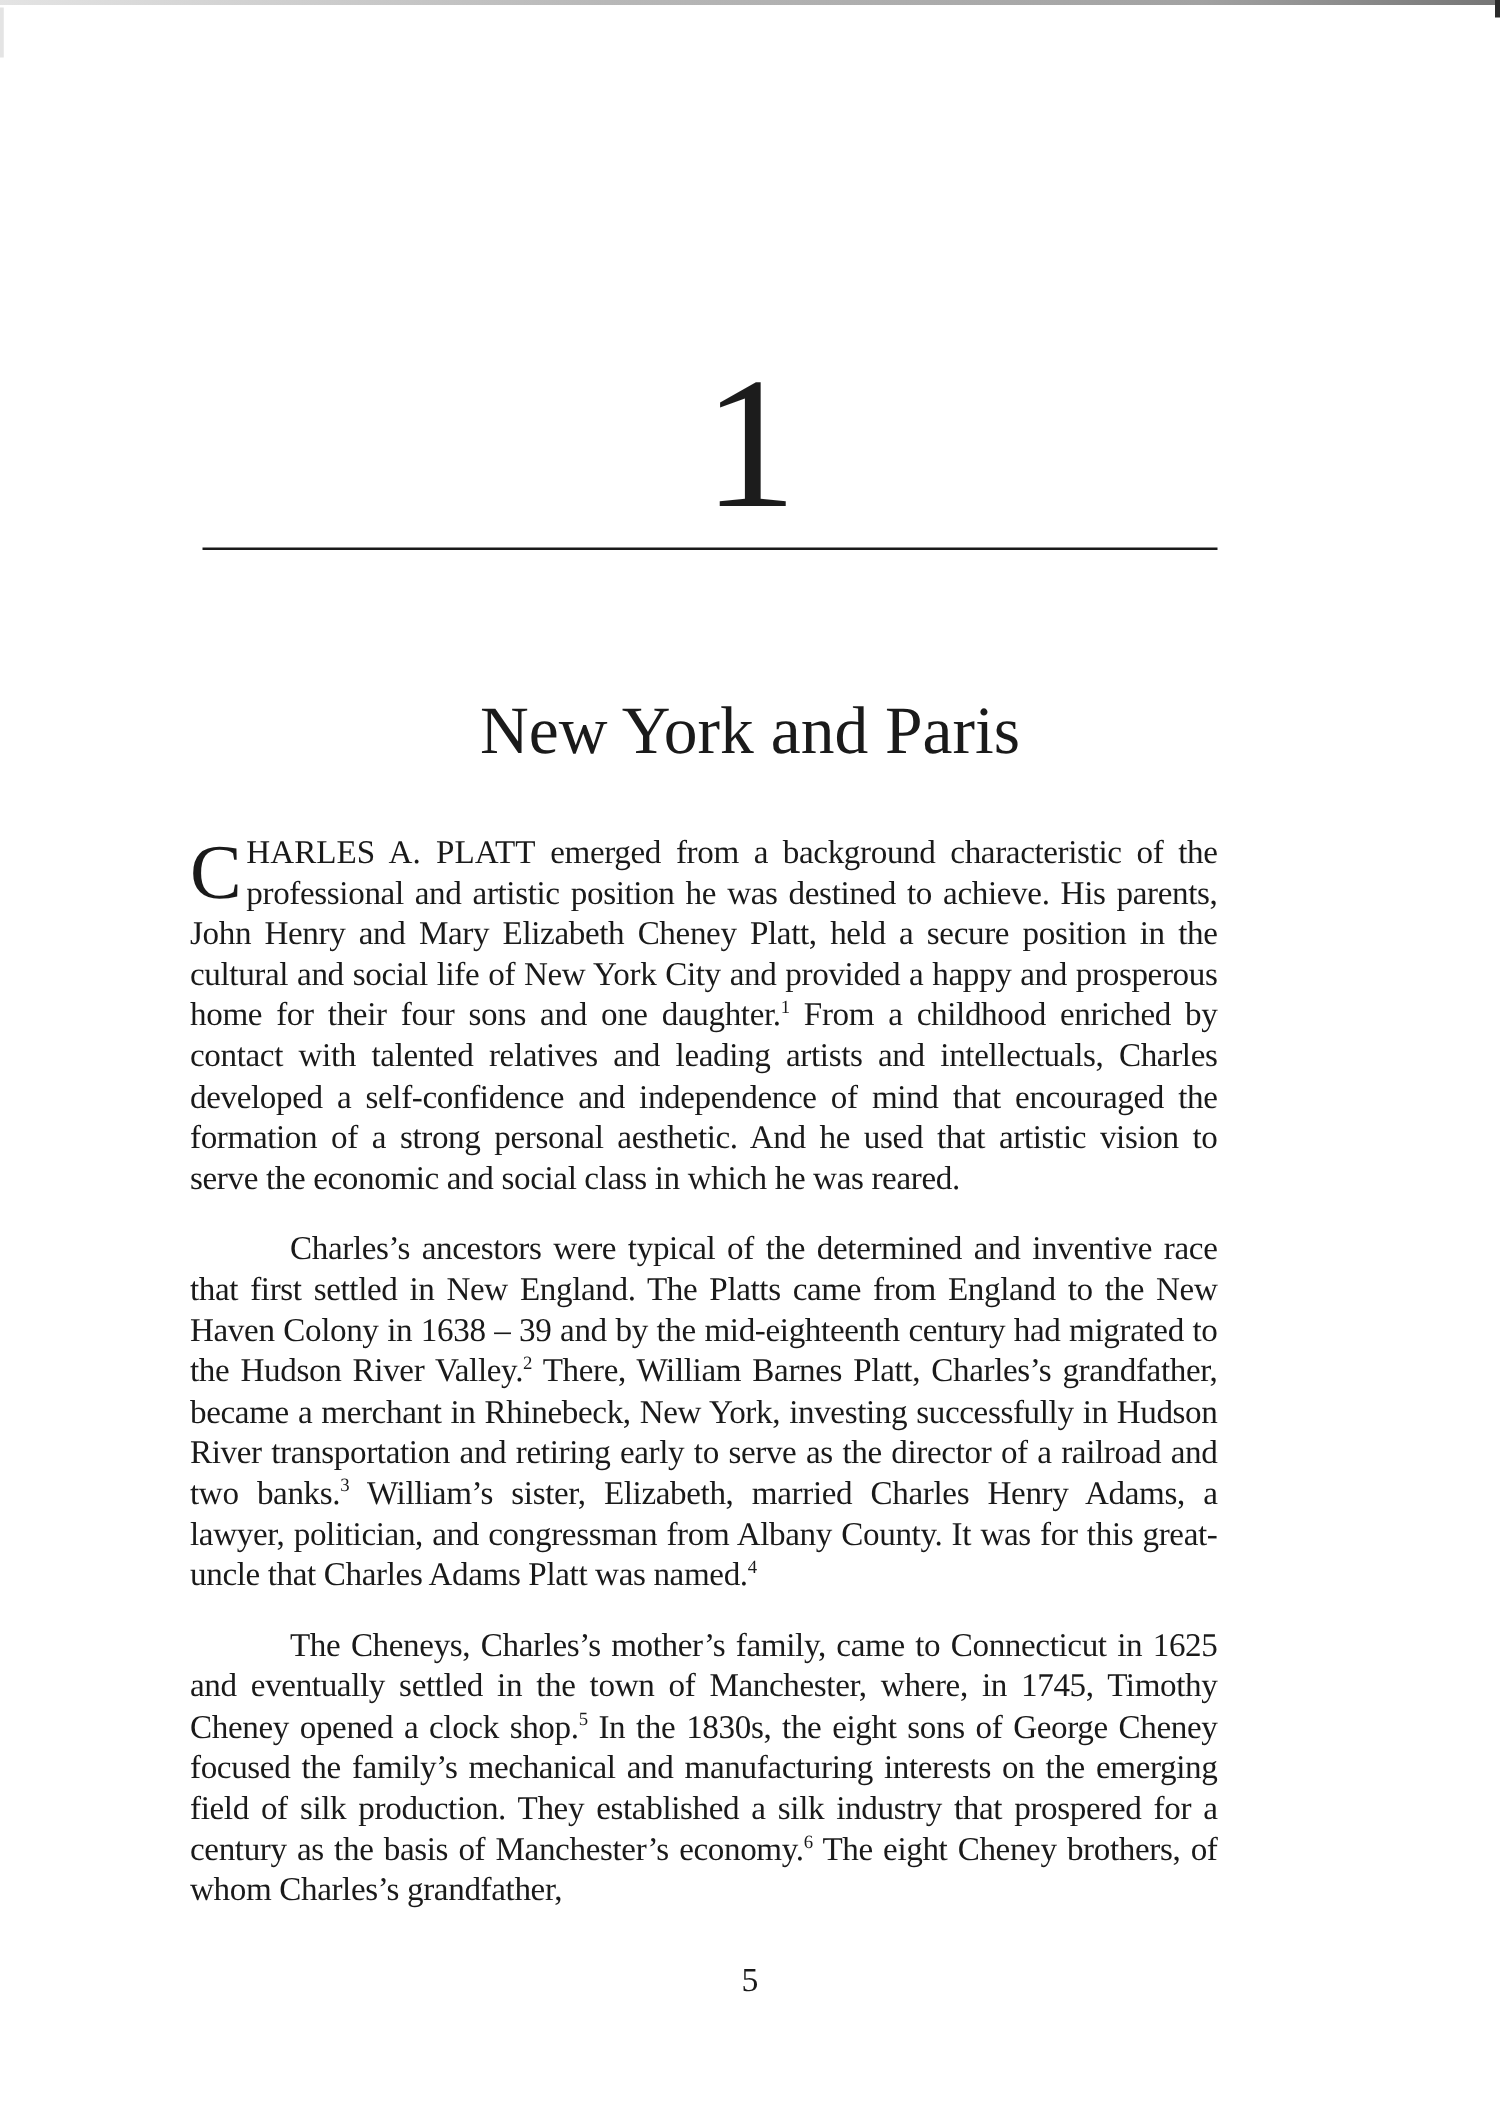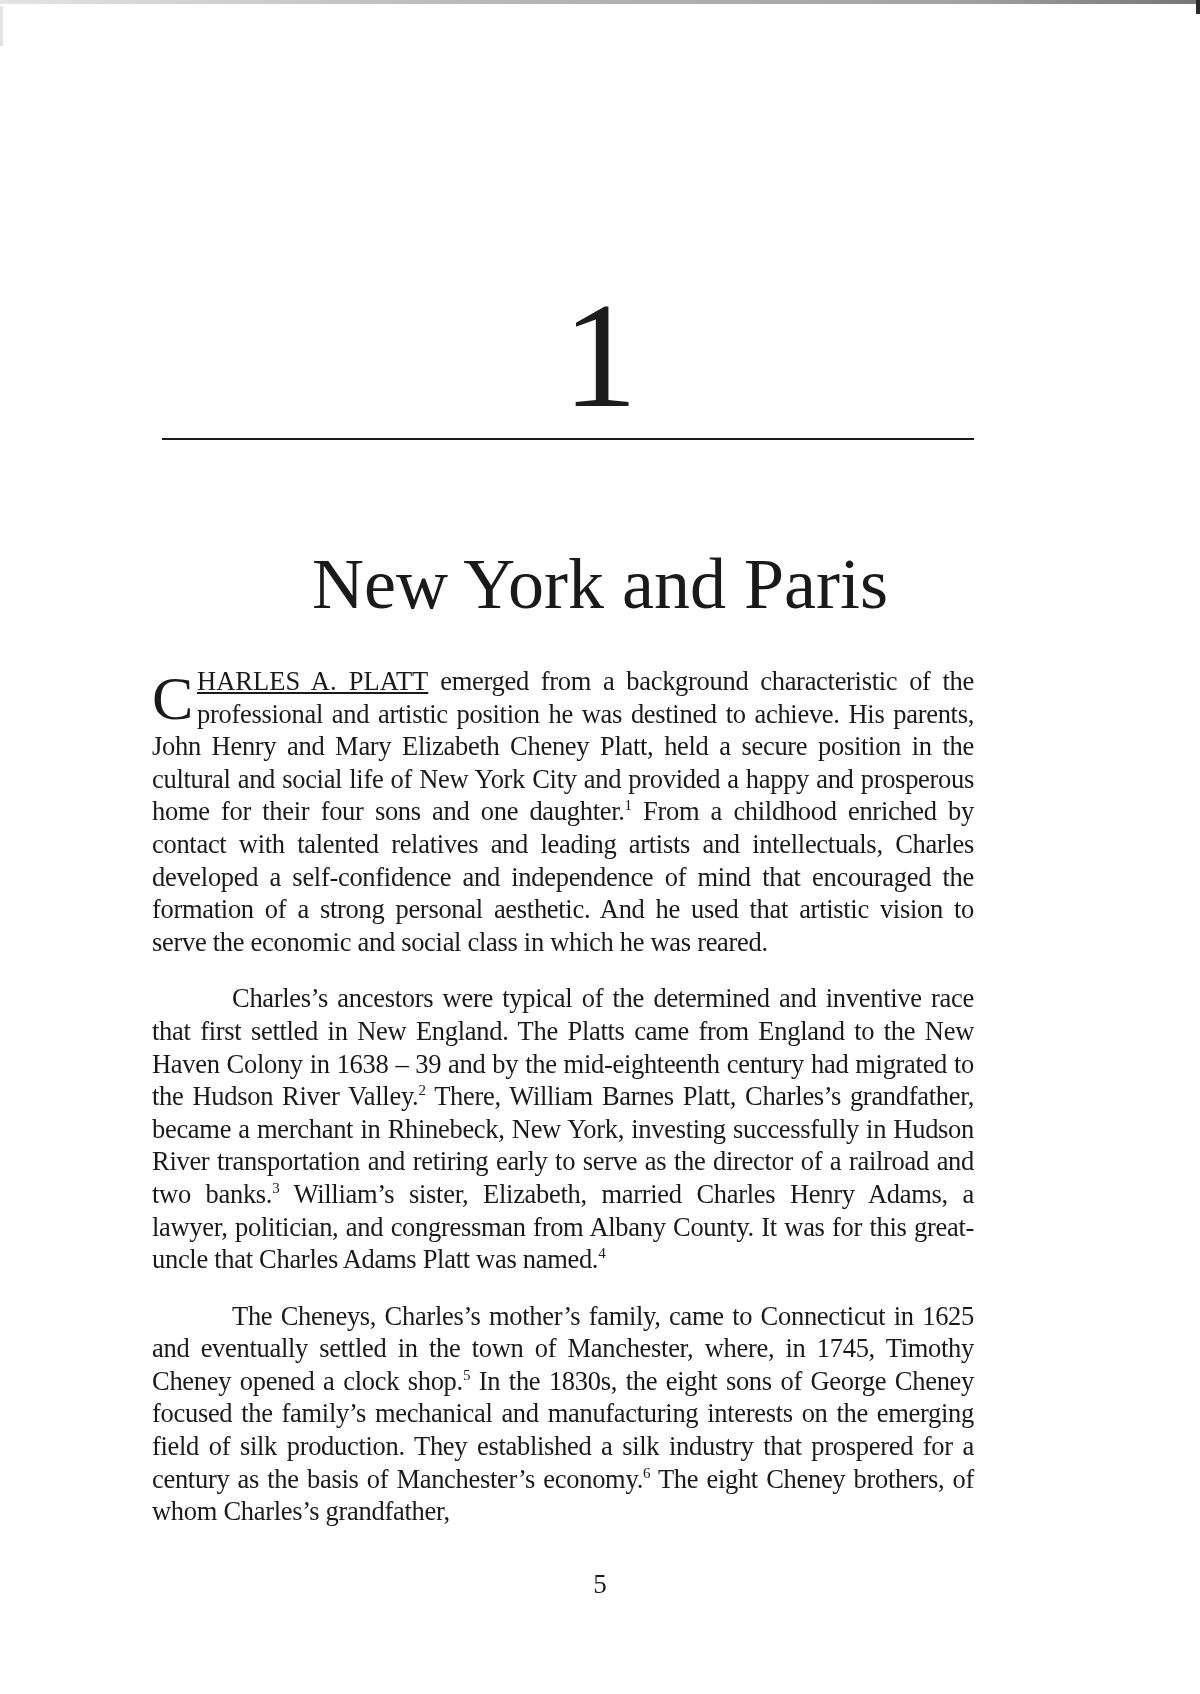--- a/index.html
+++ b/index.html
@@ -40,21 +40,21 @@
       width: 812px;
       top: 438px;
       height: 0;
       border-top: 2px solid #1a1a1a;
     }
     .chapter-title {
       position: absolute;
       left: 0; width: 1200px;
       top: 552px;
       text-align: center;
-      font-size: 72px;
+      font-size: 54px;
       line-height: 64px;
       color: #1a1a1a;
     }
     .body-text {
       position: absolute;
       left: 152px;
       width: 822px;
       top: 665px;
       font-size: 26.5px;
       line-height: 32.6px;
@@ -63,21 +63,21 @@
     }
     .body-text p { margin: 0; }
     .body-text p.indent { text-indent: 80px; margin-top: 24px; }
     .dropcap {
       float: left;
       font-size: 62px;
       line-height: 50px;
       margin: 8px 4px 0 0;
       color: #1a1a1a;
     }
-    .smallcaps { letter-spacing: 0; text-decoration: underline; }
+    .smallcaps { letter-spacing: 0; }
     sup { font-size: 15px; line-height: 0; vertical-align: 10px; }
     .page-number {
       position: absolute;
       left: 0; width: 1200px;
       top: 1568px;
       text-align: center;
       font-size: 27px;
       line-height: 32px;
     }
   </style>

